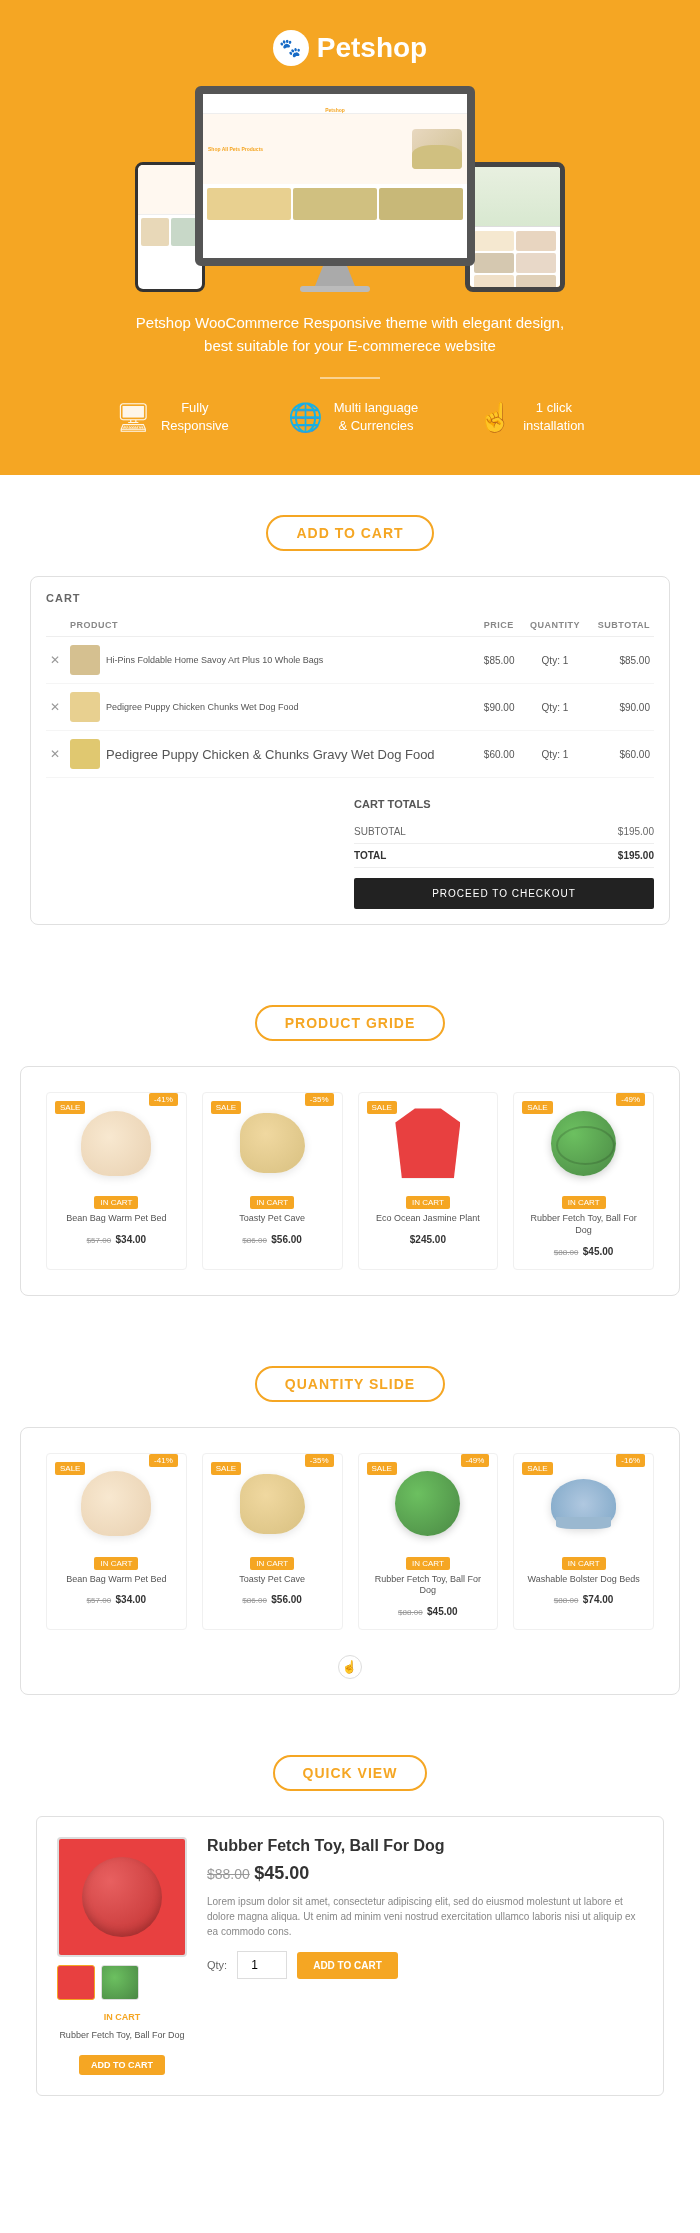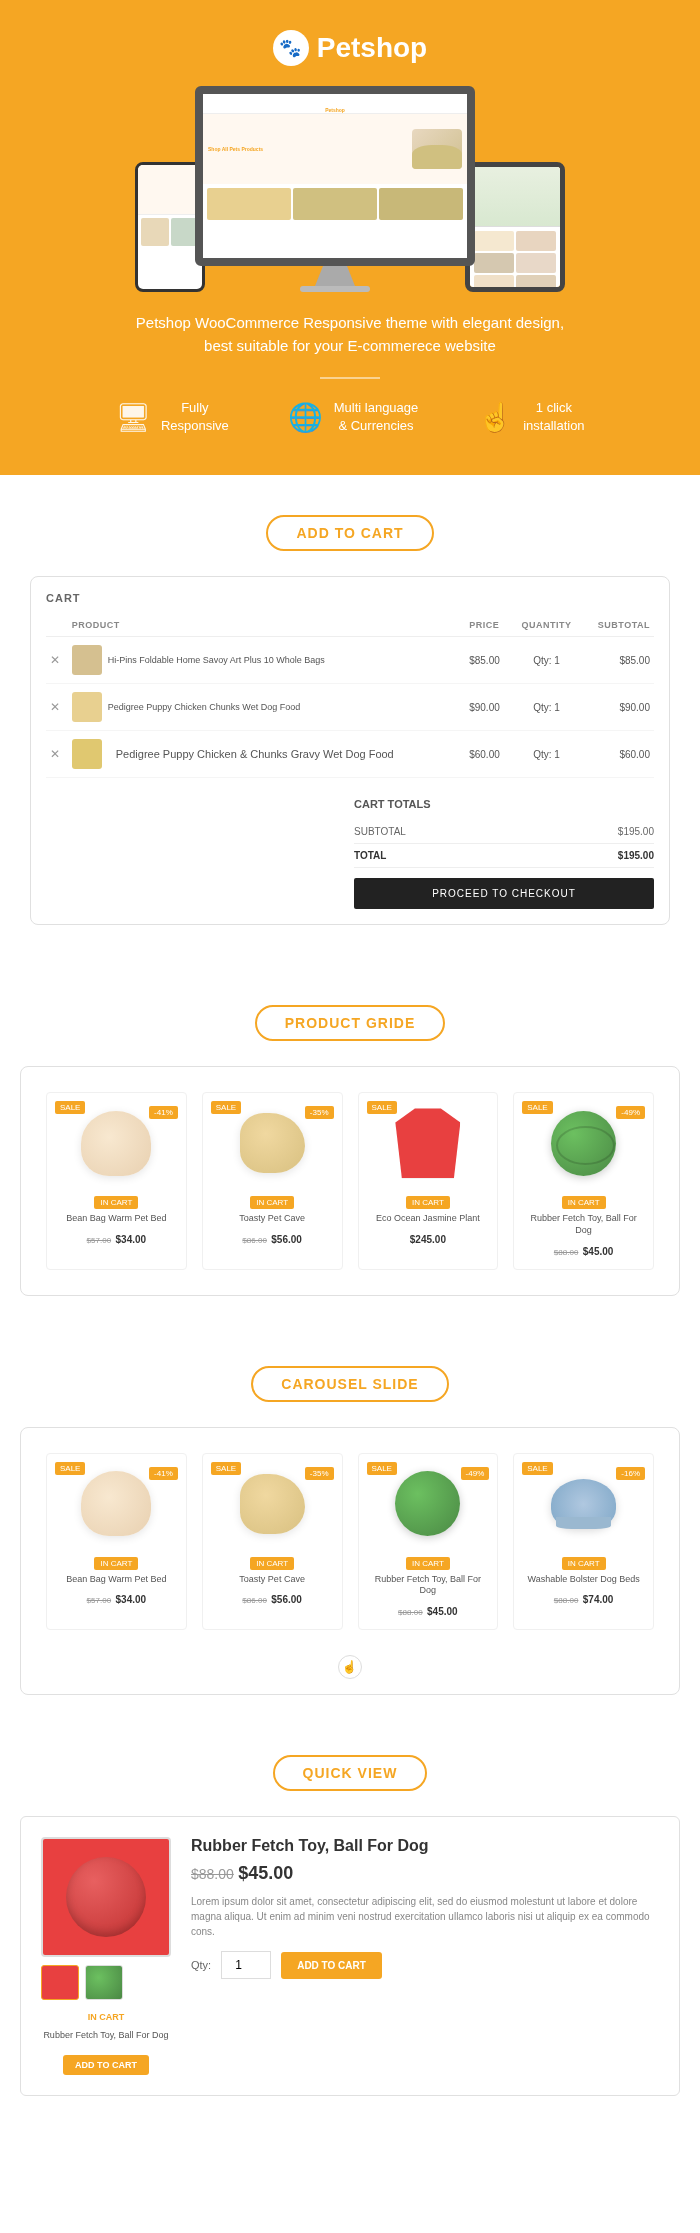--- a/index.html
+++ b/index.html
@@ -365,21 +365,21 @@
       top: 8px;
       left: 8px;
       background: #F5A623;
       color: white;
       font-size: 8px;
       padding: 2px 5px;
       border-radius: 2px;
     }
     .product-badge-sale {
       position: absolute;
-      top: 13px;
+      top: 0;
       right: 8px;
       background: #F5A623;
       color: white;
       font-size: 8px;
       padding: 2px 5px;
       border-radius: 2px;
     }
     .product-img-wrap {
       height: 80px;
       display: flex;
@@ -464,21 +464,21 @@
       border: 1px solid #ddd;
       border-radius: 50%;
       line-height: 22px;
       font-size: 12px;
       cursor: pointer;
       color: #999;
     }
 
     
     .quick-view-section {
-      padding: 30px 20px;
+      padding: 30px 36px;
     }
     .quick-view-container {
       border: 1px solid #e0e0e0;
       border-radius: 6px;
       padding: 20px;
     }
     .quick-view-inner {
       display: flex;
       gap: 20px;
     }
@@ -734,21 +734,21 @@
           </td>
           <td><span>$90.00</span></td>
           <td><span>Qty: 1</span></td>
           <td><span>$90.00</span></td>
         </tr>
         <tr>
           <td><span class="remove-btn">✕</span></td>
           <td>
             <div style="display:flex;align-items:center;gap:6px;">
               <div class="product-img-placeholder" style="background:#e0c870;"></div>
-              <span style="font-size:11px;margin-left:8px;">Pedigree Puppy Chicken &amp; Chunks Gravy Wet Dog Food</span>
+              <span style="font-size:13px;">Pedigree Puppy Chicken &amp; Chunks Gravy Wet Dog Food</span>
             </div>
           </td>
           <td><span>$60.00</span></td>
           <td><span>Qty: 1</span></td>
           <td><span>$60.00</span></td>
         </tr>
       </tbody>
     </table>
 
 
@@ -828,21 +828,21 @@
           <span class="product-price-new">$45.00</span>
         </div>
       </div>
 
     </div>
   </div>
 </div>
 
 <div class="carousel-section">
   <div class="section-title-wrapper">
-    <div class="section-title-badge">CAROUSEL SLIDE</div>
+    <div class="section-title-badge">QUANTITY SLIDE</div>
   </div>
 
   <div class="section-box">
     <div class="carousel-items">
 
       <div class="product-card">
         <span class="product-badge">SALE</span>
         <span class="product-badge-sale">-41%</span>
         <div class="product-img-wrap">
           <div style="width:70px;height:65px;background:radial-gradient(circle at 40% 40%,#f8e8d0,#e8d0b0);border-radius:50% 50% 40% 40%;box-shadow:0 2px 8px rgba(0,0,0,0.1);"></div>

